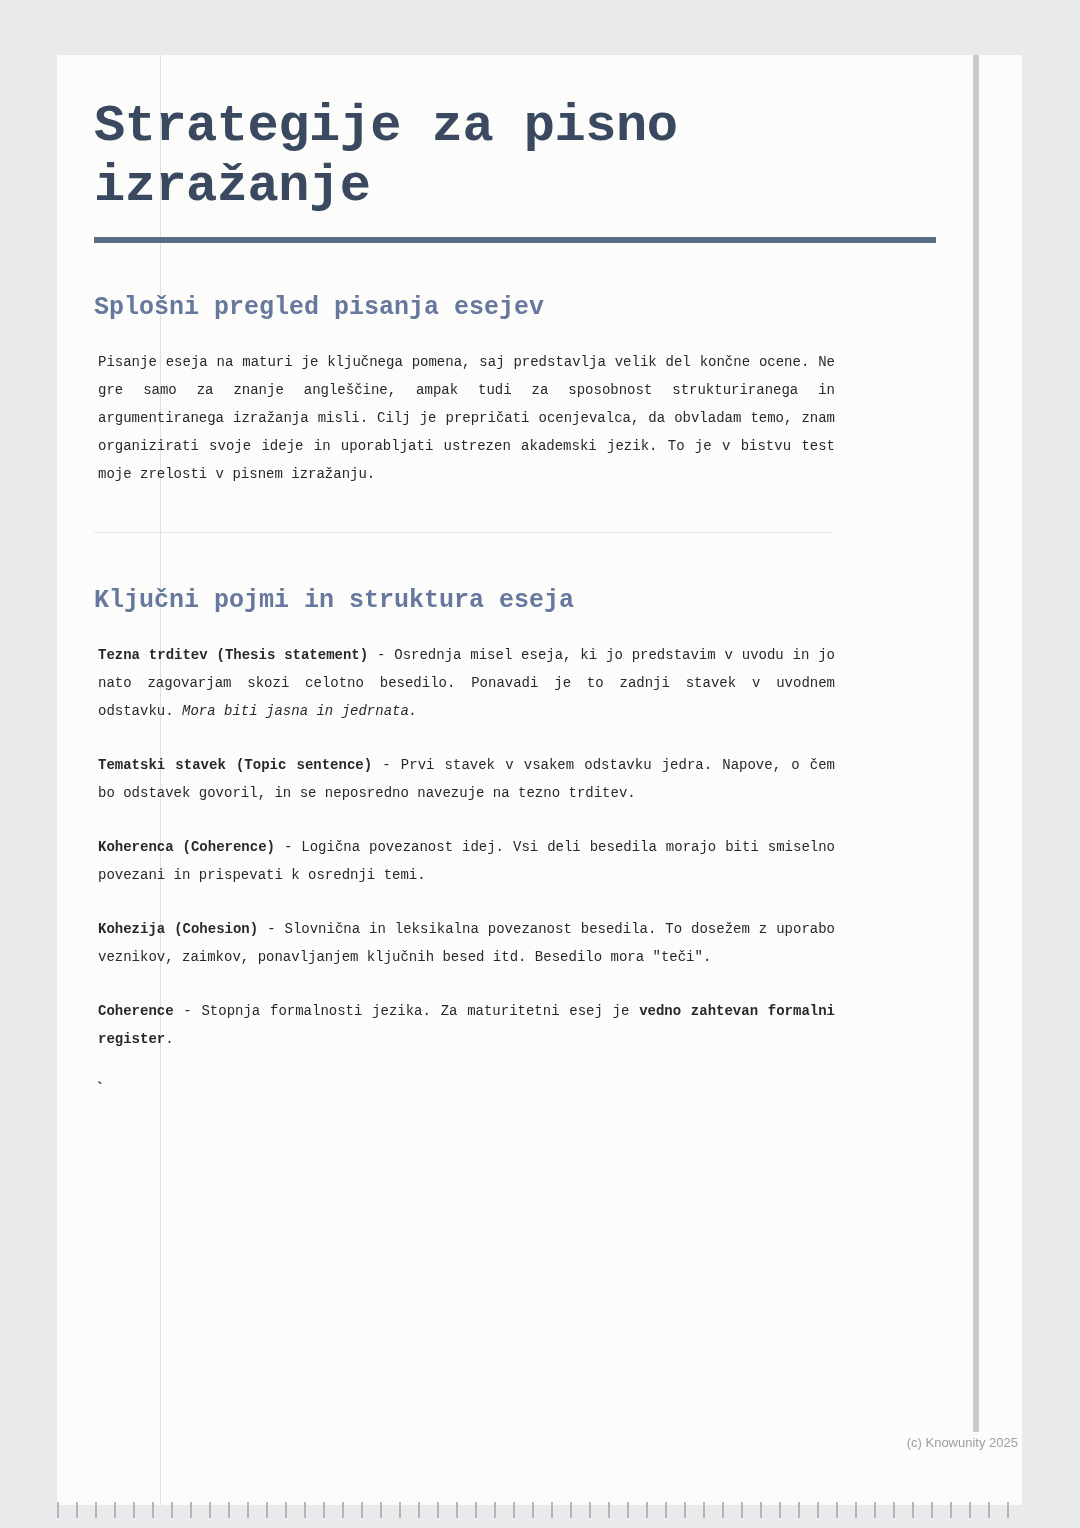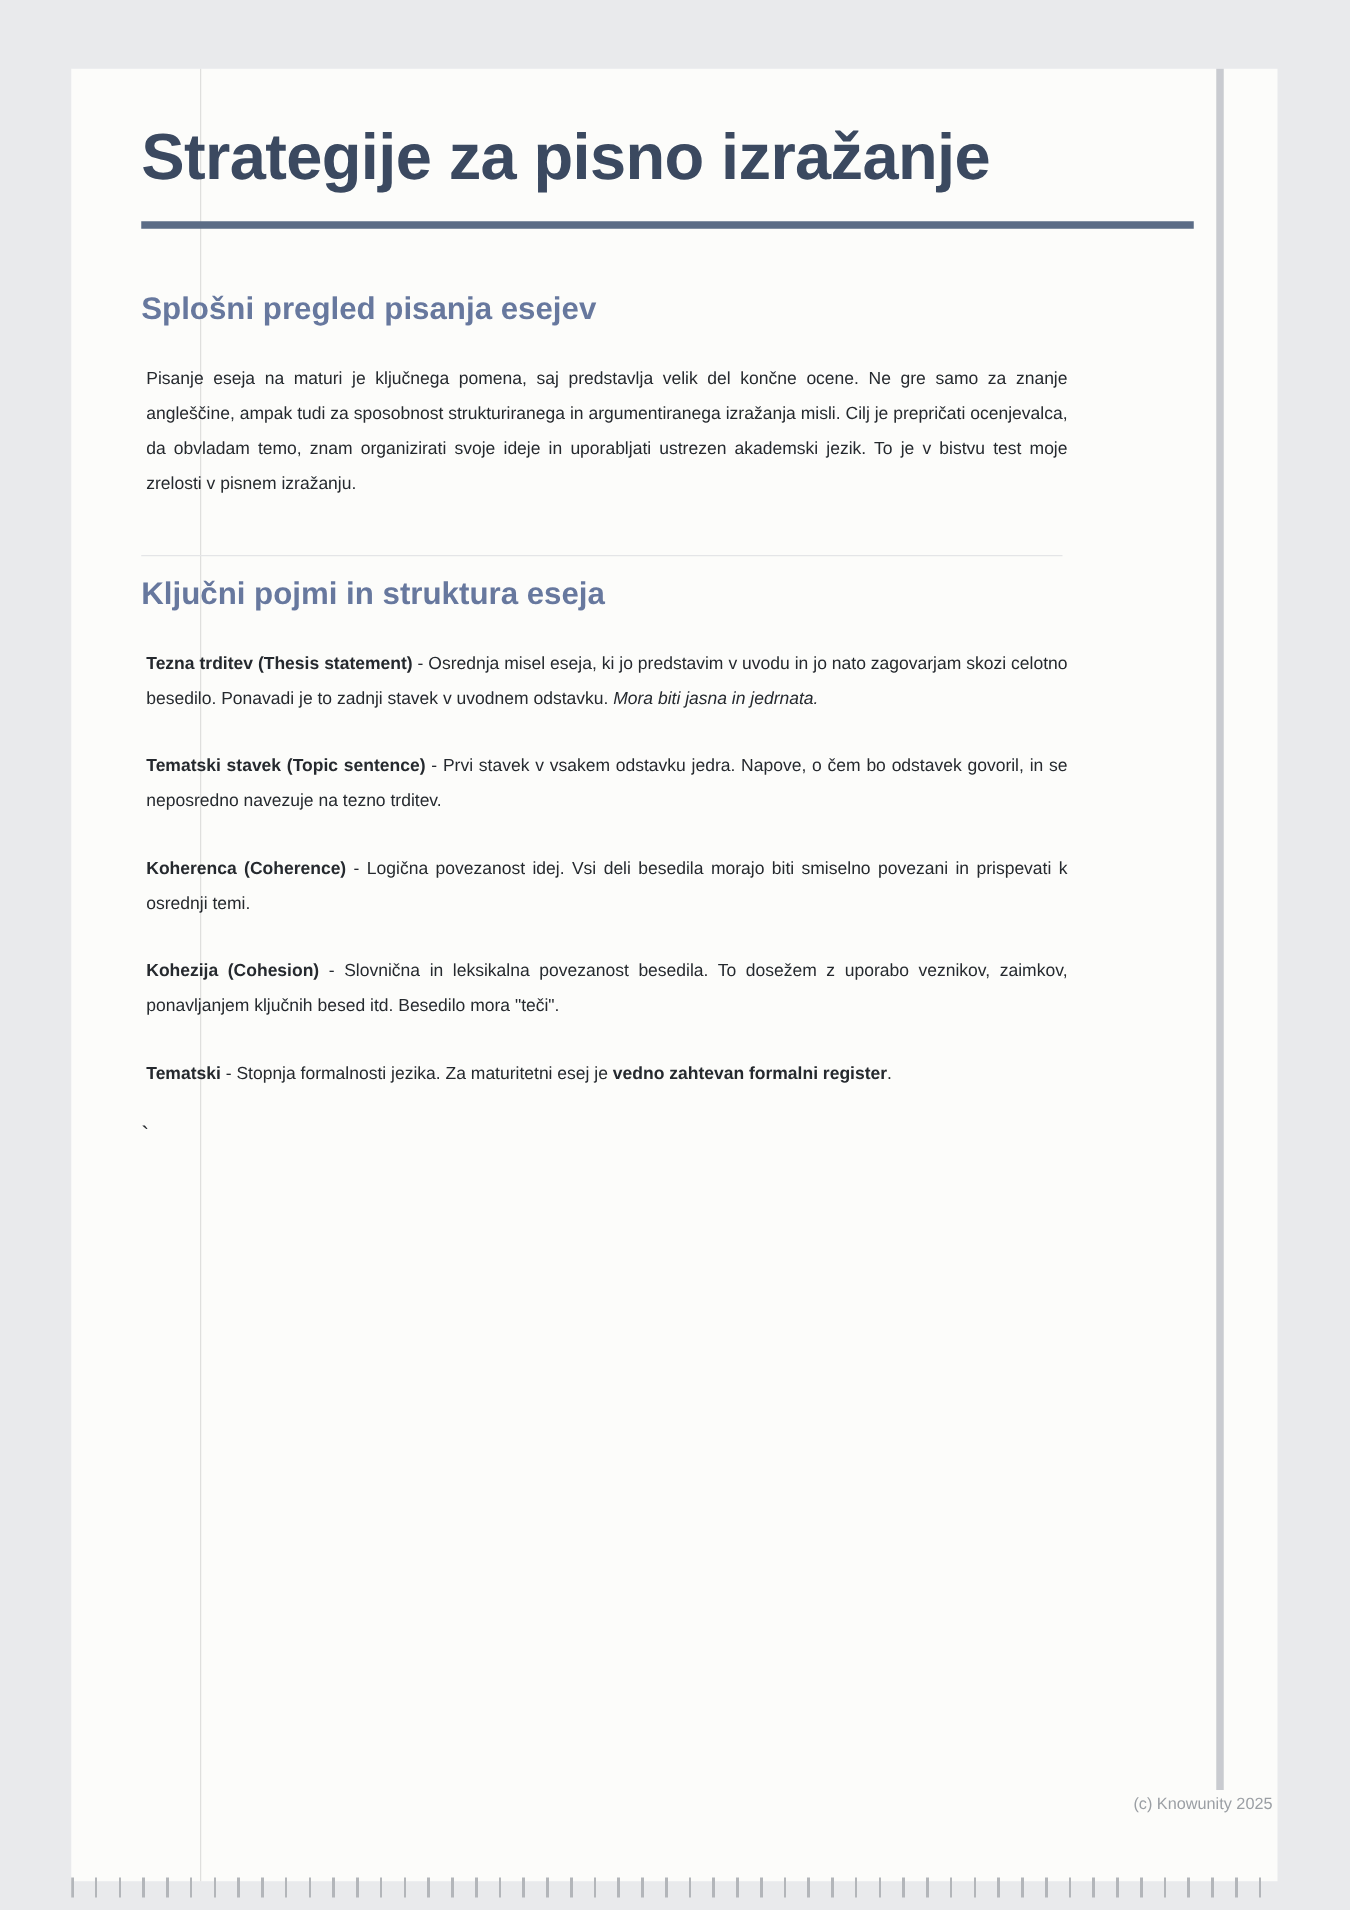--- a/index.html
+++ b/index.html
@@ -23,43 +23,44 @@
     background: #dfdfdd;
   }
   .scrollbar {
     position: absolute;
     left: 916px; top: 0;
     width: 6px; height: 1377px;
     background: #c9cbd0;
   }
   .content {
     position: relative;
-    padding: 42px 0 0 56px;
+    padding: 42px 0 0 37px;
     width: 842px;
+    font-family: Liberation Mono, monospace;
   }
   h1 {
     margin: 0;
     font-size: 52px;
     line-height: 1.15;
     font-weight: 800;
     letter-spacing: -0.5px;
     color: #3b4960;
   }
   .title-rule {
     margin-top: 20px;
     width: 842px; height: 6px;
     background: #5b6c86;
   }
   h2 {
     margin: 50px 0 26px 0;
     font-size: 25px;
     font-weight: 700;
     color: #67789e;
   }
-  h2.second { margin-top: 16px; }
+  h2.second { margin-top: 53px; }
   h3 {
     margin: 38px 0 0 0;
     font-size: 24px;
     font-weight: 500;
     color: #8191ac;
   }
   p.body {
     width: 737px;
     margin: 0 0 26px 4px;
     font-size: 14px;
@@ -114,21 +115,21 @@
     <h2 class="second">Ključni pojmi in struktura eseja</h2>
 
     <p class="body"><b>Tezna trditev (Thesis statement)</b><span> - Osrednja misel eseja, ki jo predstavim v uvodu in jo nato zagovarjam skozi celotno besedilo. Ponavadi je to zadnji stavek v uvodnem odstavku. </span><i>Mora biti jasna in jedrnata.</i></p>
 
     <p class="body"><b>Tematski stavek (Topic sentence)</b><span> - Prvi stavek v vsakem odstavku jedra. Napove, o čem bo odstavek govoril, in se neposredno navezuje na tezno trditev.</span></p>
 
     <p class="body"><b>Koherenca (Coherence)</b><span> - Logična povezanost idej. Vsi deli besedila morajo biti smiselno povezani in prispevati k osrednji temi.</span></p>
 
     <p class="body"><b>Kohezija (Cohesion)</b><span> - Slovnična in leksikalna povezanost besedila. To dosežem z uporabo veznikov, zaimkov, ponavljanjem ključnih besed itd. Besedilo mora "teči".</span></p>
 
-    <p class="body"><b>Tematski</b><span> - Stopnja formalnosti jezika. Za maturitetni esej je </span><b>vedno zahtevan formalni register</b><span>.</span></p>
+    <p class="body"><b>Coherence</b><span> - Stopnja formalnosti jezika. Za maturitetni esej je </span><b>vedno zahtevan formalni register</b><span>.</span></p>
 
 
     <p class="stray">`</p>
   </div>
 
   <div class="footer">(c) Knowunity 2025</div>
   <div class="scrollbar"></div>
 </div>
 
 <div class="ticks"></div>

